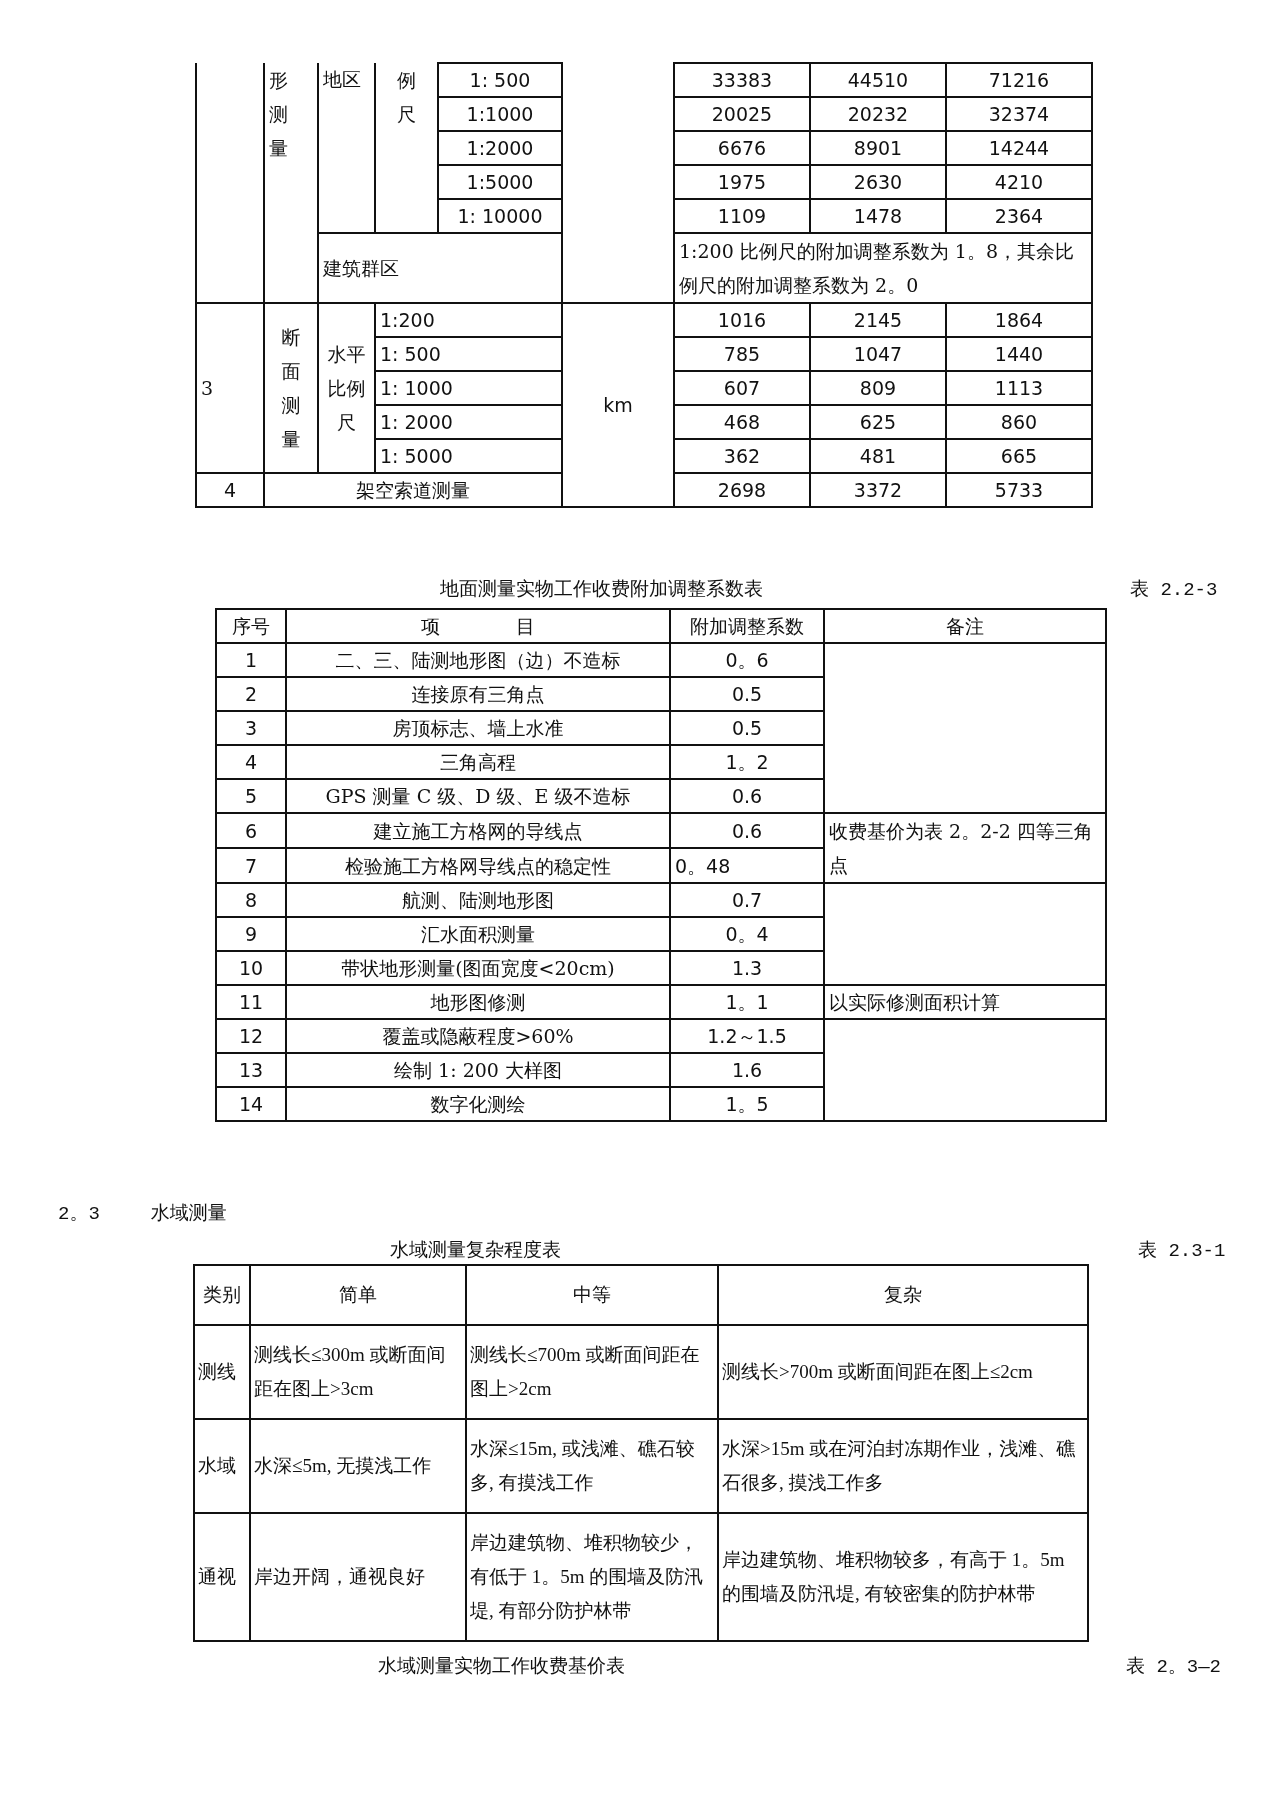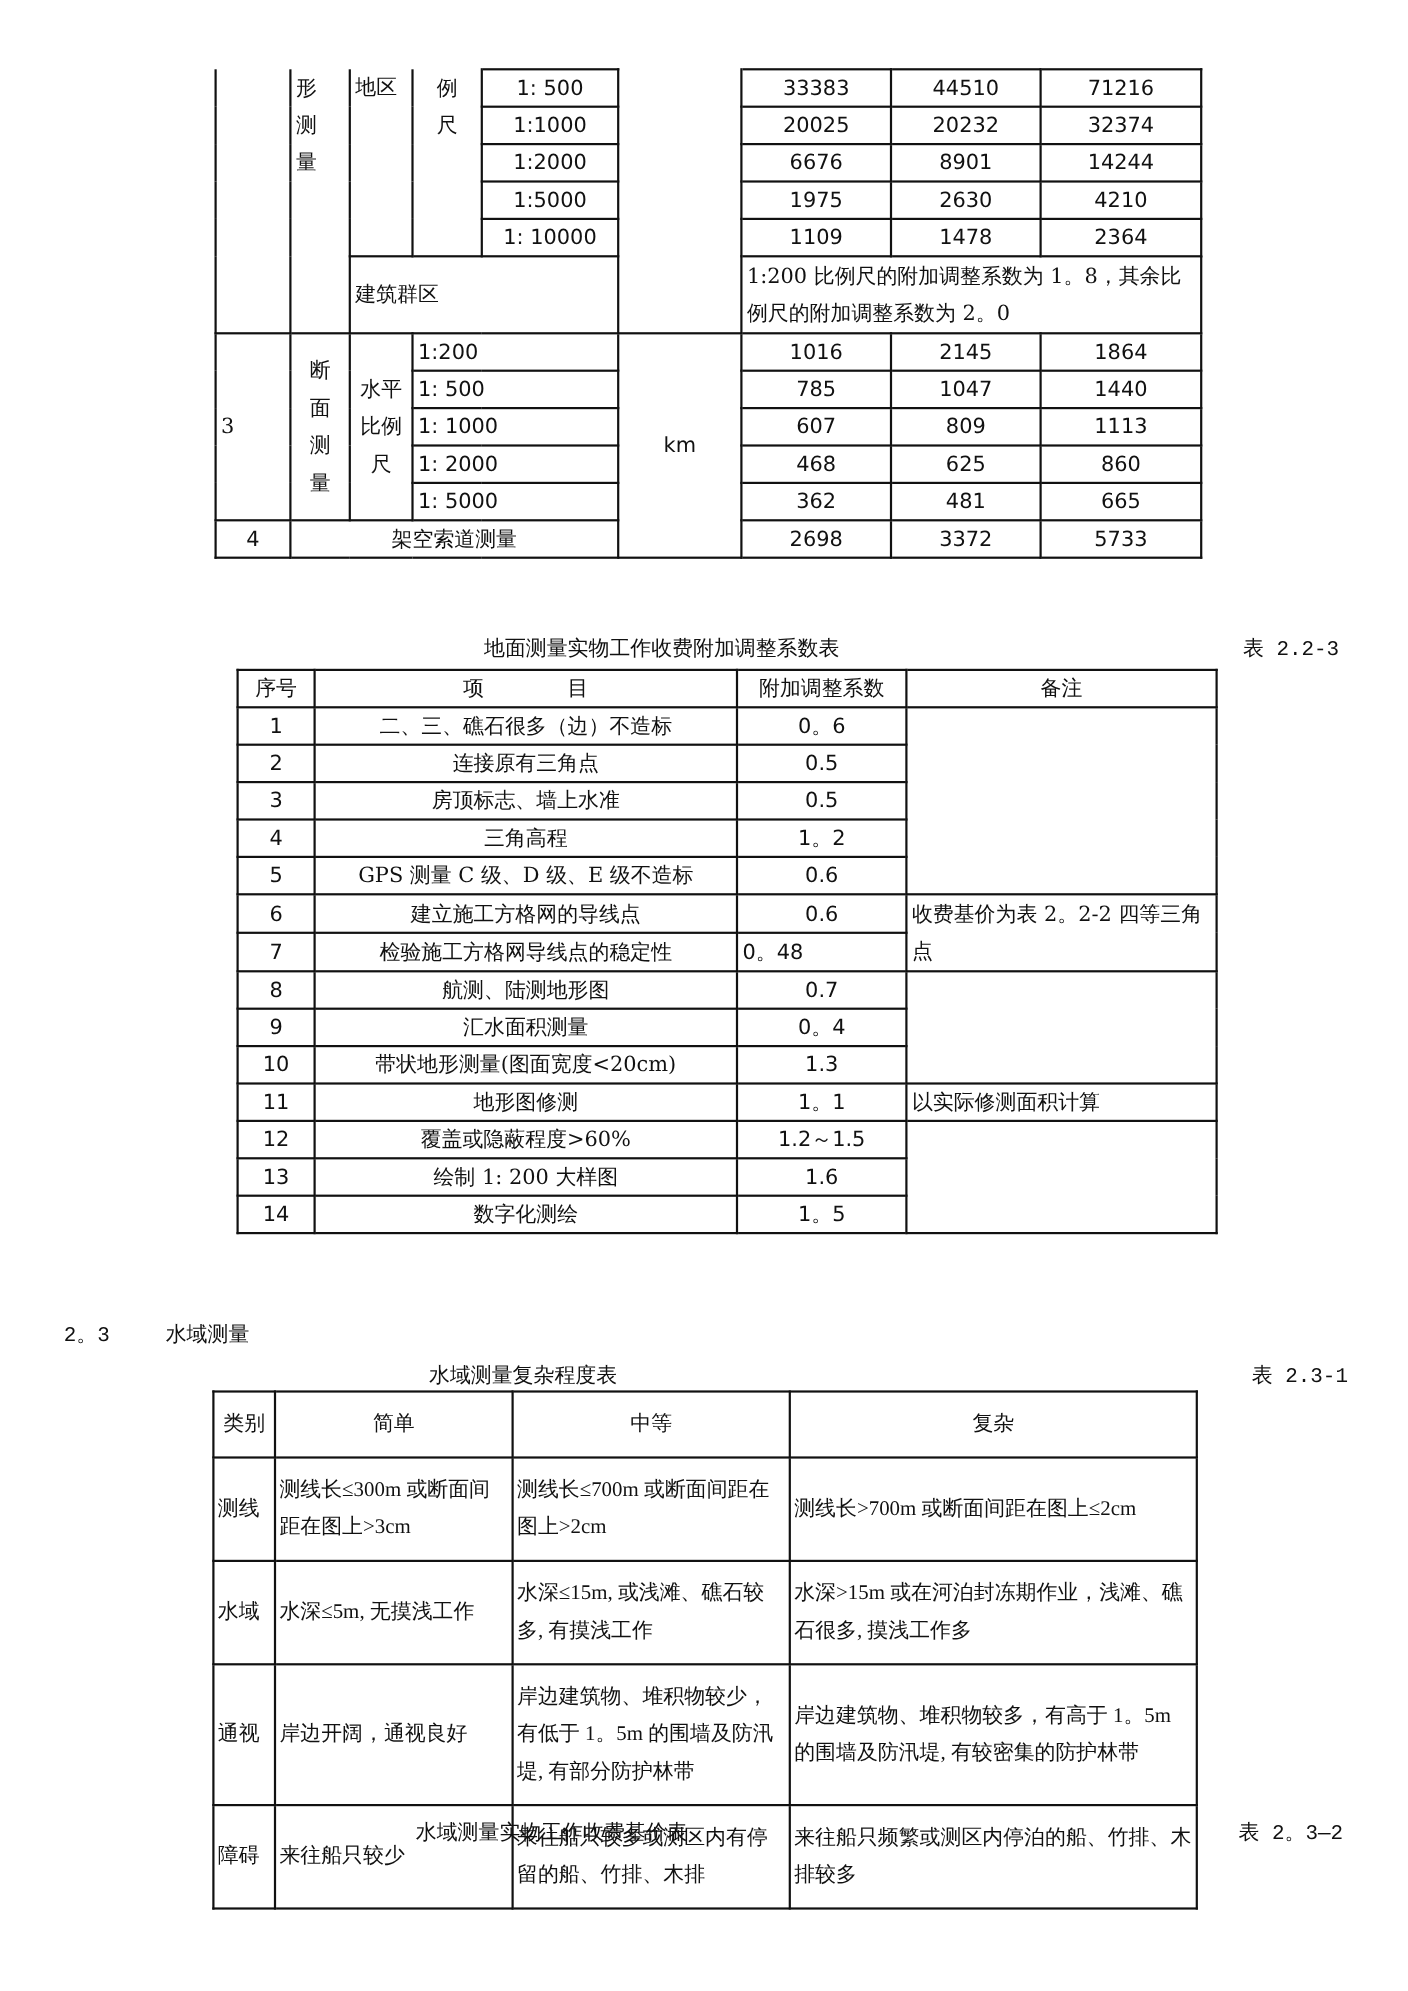--- a/index.html
+++ b/index.html
@@ -144,21 +144,21 @@
   </colgroup>
   <tbody>
       <tr>
     <td class="c">序号</td>
     <td class="c" style="white-space:pre;">项　　　　目</td>
     <td class="c">附加调整系数</td>
     <td class="c">备注</td>
   </tr>
   <tr>
     <td class="c num">1</td>
-    <td class="c">二、三、礁石很多（边）不造标</td>
+    <td class="c">二、三、陆测地形图（边）不造标</td>
     <td class="c num">0。6</td>
     <td rowspan="5"></td>
   </tr>
   <tr>
     <td class="c num">2</td>
     <td class="c">连接原有三角点</td>
     <td class="c num">0.5</td>
   </tr>
   <tr>
     <td class="c num">3</td>
@@ -261,23 +261,17 @@
     <td class="l wrap">水深≤5m, 无摸浅工作</td>
     <td class="l wrap">水深≤15m, 或浅滩、礁石较多, 有摸浅工作</td>
     <td class="l wrap">水深&gt;15m 或在河泊封冻期作业，浅滩、礁石很多, 摸浅工作多</td>
   </tr>
   <tr style="height:108px;">
     <td class="l">通视</td>
     <td class="l wrap">岸边开阔，通视良好</td>
     <td class="l wrap">岸边建筑物、堆积物较少，有低于 1。5m 的围墙及防汛堤, 有部分防护林带</td>
     <td class="l wrap">岸边建筑物、堆积物较多，有高于 1。5m 的围墙及防汛堤, 有较密集的防护林带</td>
   </tr>
-  <tr style="height:72px;">
-    <td class="l">障碍</td>
-    <td class="l wrap">来往船只较少</td>
-    <td class="l wrap">来往船只较多或测区内有停留的船、竹排、木排</td>
-    <td class="l wrap">来往船只频繁或测区内停泊的船、竹排、木排较多</td>
-  </tr>
 </tbody>
   </table>
 
 <div class="caption" style="left:378px; top:1653px;">水域测量实物工作收费基价表</div>
 <div class="caption" style="left:1126px; top:1653px;">表 2。3—2</div>
 
 </body></html>

